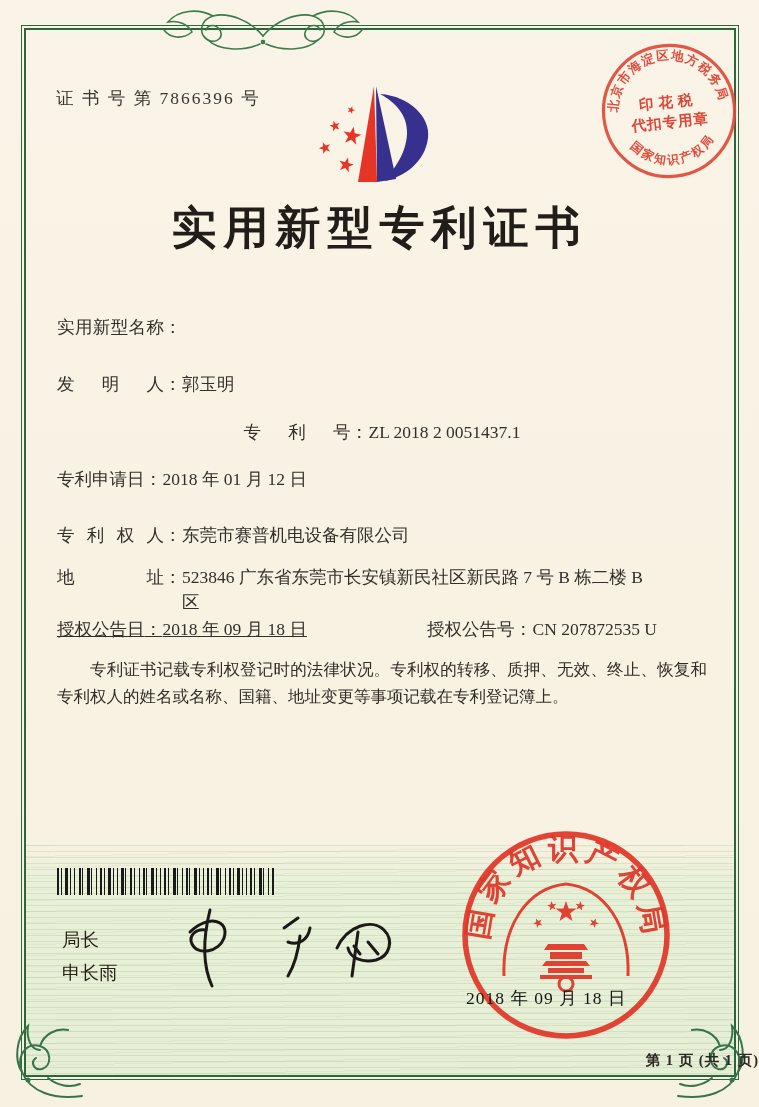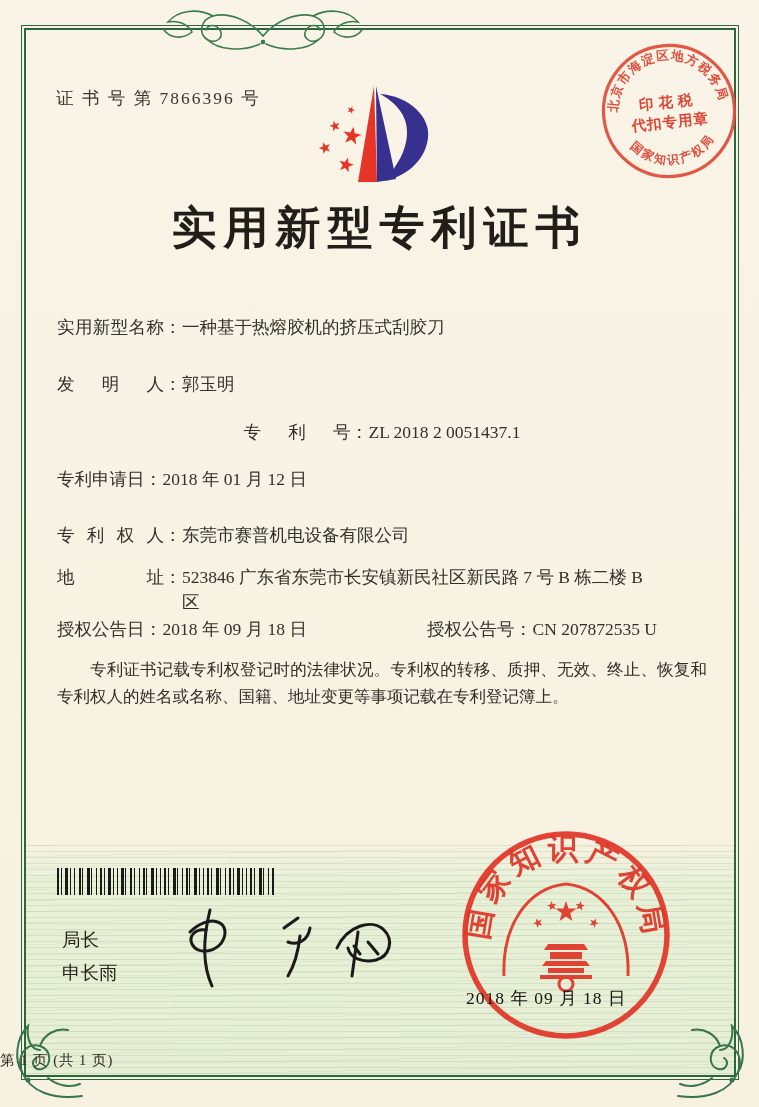--- a/index.html
+++ b/index.html
@@ -28,38 +28,38 @@
     font-size:45px; font-weight:bold; letter-spacing:7px; color:#211d18;
   }
   .fields{position:absolute; left:57px; top:315px; width:650px; font-size:17.5px; line-height:25px;}
   .frow{display:flex; align-items:flex-start;}
   .flabel{flex:0 0 107px; text-align:justify; text-align-last:justify; white-space:nowrap;}
   .frow.nospread .flabel{flex:0 0 auto; text-align-last:auto;}
   .fcolon{flex:0 0 18px;}
   .fvalue{flex:0 1 auto; max-width:462px;}
   .mt1{margin-top:32px;} .mt2{margin-top:23px;justify-content:center;} .mt3{margin-top:22px;}
   .mt4{margin-top:31px;} .mt5{margin-top:17px;} .mt6{margin-top:2px;}
-  .grant-row{position:relative;}
+  .grant-row{position:relative;text-decoration:underline;}
   .grant-right{position:absolute; left:370px; top:0; display:flex;}
   .paras{position:absolute; left:57px; top:656px; width:650px; font-size:16.5px; line-height:27px; text-align:justify; color:#312d27;}
   .paras p{margin:0 0 1px 0; text-indent:2em;}
   .barcode{
     position:absolute; left:57px; top:868px; width:218px; height:27px;
     background:repeating-linear-gradient(90deg,
       #191919 0 2px, transparent 2px 3.5px,
       #191919 3.5px 4.5px, transparent 4.5px 8px,
       #191919 8px 11px, transparent 11px 12.5px,
       #191919 12.5px 13.5px, transparent 13.5px 17px,
       #191919 17px 18px, transparent 18px 21.5px);
   }
   .signoff{position:absolute; left:62px; top:924px; font-size:18.5px; line-height:33px; color:#262319;}
   .sig{position:absolute; left:172px; top:898px;}
   .seal{position:absolute; left:452px; top:826px;}
   .seal-date{position:absolute; left:466px; top:986px; font-size:17.5px; letter-spacing:1px; color:#171512; z-index:5;}
-  .footer{position:absolute; bottom:37px; left:0; width:100%; text-align:left; font-size:14.5px; letter-spacing:1px; color:#2c2922;}
+  .footer{position:absolute; bottom:37px; left:0; width:100%; text-align:right; font-size:14.5px; letter-spacing:1px; color:#2c2922;font-weight:bold;}
   .ornament-top{position:absolute; left:158px; top:2px;}
   .corner-l{position:absolute; left:8px; top:1016px;}
   .corner-r{position:absolute; right:7px; top:1016px; transform:scaleX(-1);}
   svg text{font-family:"Liberation Serif","DejaVu Serif",serif;}
 </style>
 </head>
 <body>
 
 <div class="page">
 
@@ -130,21 +130,20 @@
       <textPath href="#stampBotArc" startOffset="50%" text-anchor="middle">国家知识产权局</textPath>
     </text>
   </svg>
 
   <div class="doc-title">实用新型专利证书</div>
 
   <div class="fields">
     <div class="frow">
       <span class="flabel">实用新型名称</span>
         <span class="fcolon">：</span>
-        <span class="fvalue">一种基于热熔胶机的挤压式刮胶刀</span>
     </div>
     <div class="frow mt1">
       <span class="flabel">发明人</span>
         <span class="fcolon">：</span>
         <span class="fvalue">郭玉明</span>
     </div>
     <div class="frow mt2">
       <span class="flabel">专利号</span>
         <span class="fcolon">：</span>
         <span class="fvalue">ZL 2018 2 0051437.1</span>

